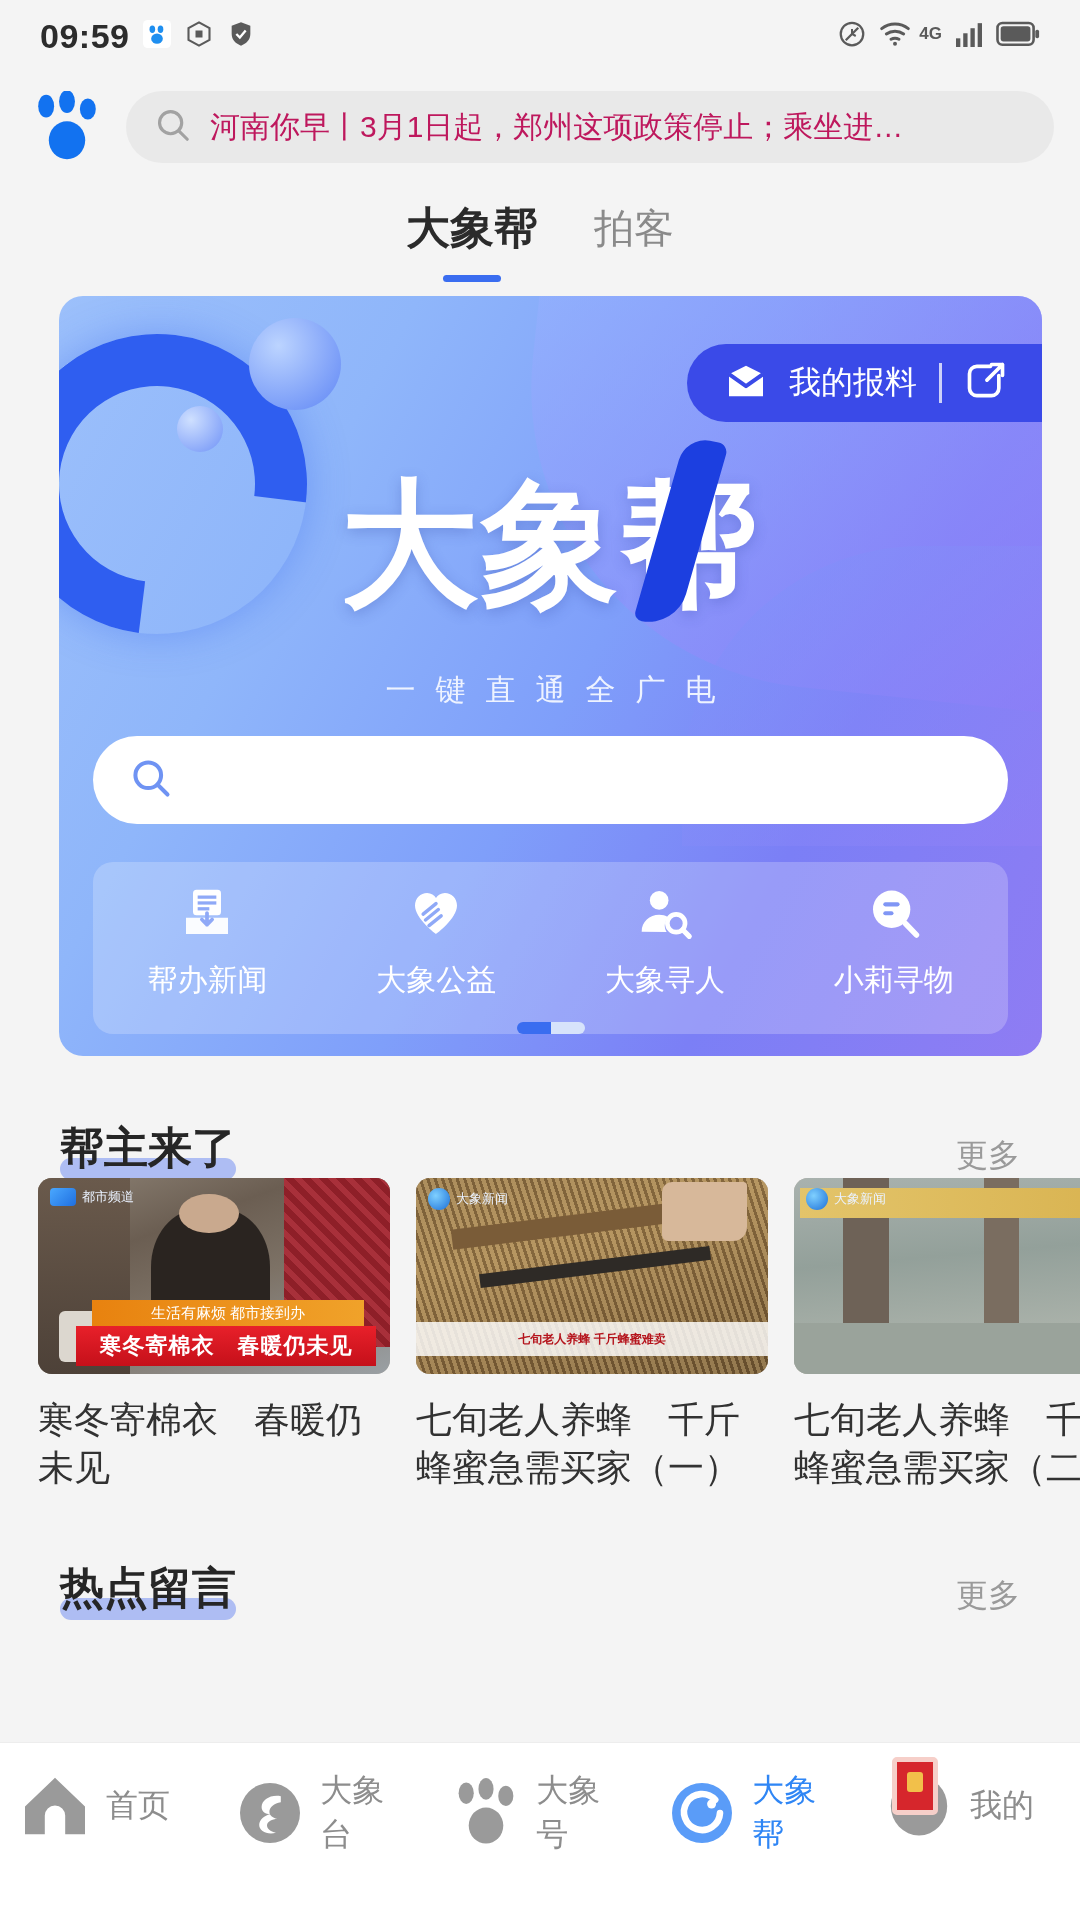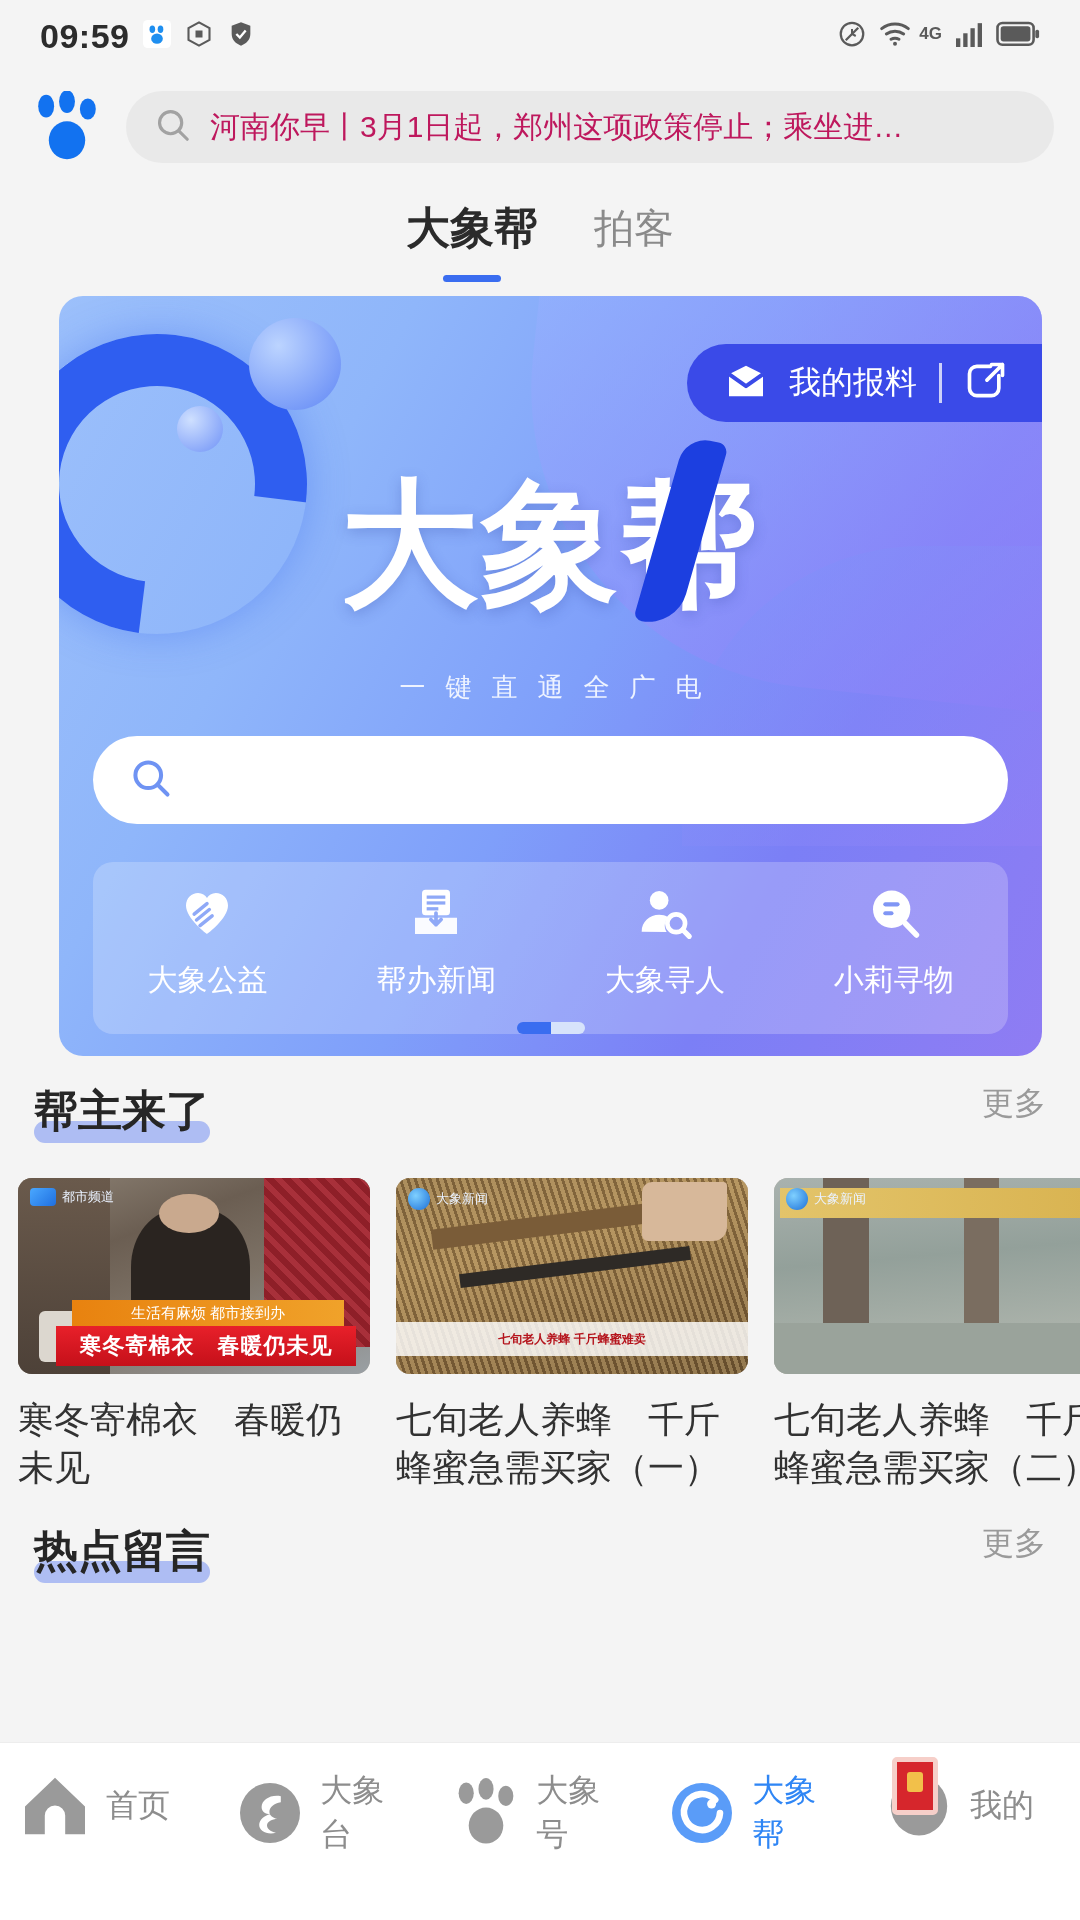--- a/index.html
+++ b/index.html
@@ -104,21 +104,21 @@
     background:#1c3fe0; transform:rotate(11deg) skewX(-5deg);
     border-radius:28px 12px 40px 10px; z-index:4;
   }
   .bolt{
     position:absolute; left:700px; top:58px; width:44px; height:140px;
     background:#f5b91a; clip-path:polygon(58% 0,16% 58%,46% 58%,26% 100%,86% 40%,54% 40%);
     z-index:4;
   }
   .tagline{
     position:absolute; left:0; right:0; top:374px; text-align:center; z-index:3;
-    font-size:26px; color:#eef3ff; letter-spacing:20px; padding-left:20px;
+    font-size:30px; color:#eef3ff; letter-spacing:20px; padding-left:20px;
   }
 
   
   .bnr-search{
     position:absolute; left:34px; right:34px; top:440px; height:88px;
     background:#fff; border-radius:44px; display:flex; align-items:center;
     padding:0 36px; z-index:5;
   }
 
   
@@ -134,33 +134,33 @@
   .dots{
     position:absolute; left:50%; transform:translateX(-50%); bottom:22px;
     display:flex; gap:0; z-index:6;
   }
   .dot{ width:34px; height:12px; background:#d7e3fb; }
   .dot.on{ background:#3a6df0; border-radius:6px 0 0 6px; }
   .dot.off{ border-radius:0 6px 6px 0; }
 
   
   .section-head{
-    display:flex; align-items:flex-start; justify-content:space-between;
-    padding:0 34px; height:96px; margin-top:26px;gap:41px;
+    display:flex; align-items:flex-end; justify-content:space-between;
+    padding:0 60px; height:96px; margin-top:26px;gap:41px;
   }
   .sh-title{ position:relative; font-size:44px; font-weight:bold; color:#262626; }
   .sh-title::after{
     content:""; position:absolute; left:0; bottom:-2px; width:100%; height:22px;
     background:#aab9f2; border-radius:11px; z-index:-1; opacity:.95;
   }
   .sh-title span{ position:relative; z-index:2; }
   .sh-more{ font-size:32px; color:#9a9a9a; }
 
   
-  .cards{ display:flex; gap:26px; padding:0 18px; overflow:hidden; }
+  .cards{ display:flex; gap:26px; padding:0 38px; overflow:hidden; }
   .card{ flex:0 0 352px; }
   .card.partial{ flex:0 0 200px; }
   .thumb{
     width:100%; height:196px; border-radius:14px; overflow:hidden;
     position:relative; background:#b9b0a6;
   }
   .card.partial .thumb{ width:352px; }
   .thumb-inner{ position:absolute; inset:0; }
   .card-title{
     margin-top:22px; font-size:36px; line-height:1.34; color:#323232;
@@ -342,41 +342,41 @@
   <div class="bnr-search">
     <span class="ico">
       <svg width="44" height="44" viewBox="0 0 24 24">
           <circle cx="10.5" cy="10.5" r="7" fill="none" stroke="#6f93f3" stroke-width="2.2"></circle>
           <path d="M15.8 15.8 21 21" stroke="#6f93f3" stroke-width="2.2" stroke-linecap="round"></path>
         </svg>
     </span>
   </div>
 
   <div class="quick">
-    <div class="qi">
-      <span class="qicon">
-        <svg width="56" height="56" viewBox="0 0 24 24" fill="#fff">
-            <path d="M12 21S3 14.5 3 8.8C3 5.6 5.4 3.4 8.2 3.4c1.7 0 3.1.9 3.8 2.2.7-1.3 2.1-2.2 3.8-2.2C18.6 3.4 21 5.6 21 8.8 21 14.5 12 21 12 21z"></path>
-            <path d="M6.5 12.5 12 8M7.5 15 13 10.5M9 17.4l5.2-4.2" stroke="#8fa9f7" stroke-width="1.5" stroke-linecap="round"></path>
-          </svg>
-      </span>
-      <span class="qlbl">大象公益</span>
-    </div>
     <div class="qi">
       <span class="qicon">
         <svg width="56" height="56" viewBox="0 0 24 24" fill="#fff">
             <rect x="6" y="2" width="12" height="11" rx="1.5"></rect>
             <rect x="8" y="4.5" width="8" height="1.4" fill="#8fa9f7"></rect>
             <rect x="8" y="7" width="8" height="1.4" fill="#8fa9f7"></rect>
             <rect x="8" y="9.5" width="5" height="1.4" fill="#8fa9f7"></rect>
             <path d="M3 14h18v7H3z" opacity=".95"></path>
             <path d="M12 12v5m0 0-2.2-2.2M12 17l2.2-2.2" stroke="#8fa9f7" stroke-width="1.6" fill="none" stroke-linecap="round"></path>
           </svg>
       </span>
       <span class="qlbl">帮办新闻</span>
+    </div>
+    <div class="qi">
+      <span class="qicon">
+        <svg width="56" height="56" viewBox="0 0 24 24" fill="#fff">
+            <path d="M12 21S3 14.5 3 8.8C3 5.6 5.4 3.4 8.2 3.4c1.7 0 3.1.9 3.8 2.2.7-1.3 2.1-2.2 3.8-2.2C18.6 3.4 21 5.6 21 8.8 21 14.5 12 21 12 21z"></path>
+            <path d="M6.5 12.5 12 8M7.5 15 13 10.5M9 17.4l5.2-4.2" stroke="#8fa9f7" stroke-width="1.5" stroke-linecap="round"></path>
+          </svg>
+      </span>
+      <span class="qlbl">大象公益</span>
     </div>
     <div class="qi">
       <span class="qicon">
         <svg width="56" height="56" viewBox="0 0 24 24" fill="#fff">
             <circle cx="9.5" cy="6.6" r="4"></circle>
             <path d="M2 20c0-4.2 3.4-7.2 7.5-7.2 1.4 0 2.7.3 3.8 1-.9 1-1.4 2.3-1.4 3.7 0 1 .3 1.9.8 2.6z"></path>
             <circle cx="16.8" cy="16.4" r="3.8" fill="none" stroke="#fff" stroke-width="2"></circle>
             <path d="M19.6 19.2 22.4 22" stroke="#fff" stroke-width="2.2" stroke-linecap="round"></path>
           </svg>
       </span>

